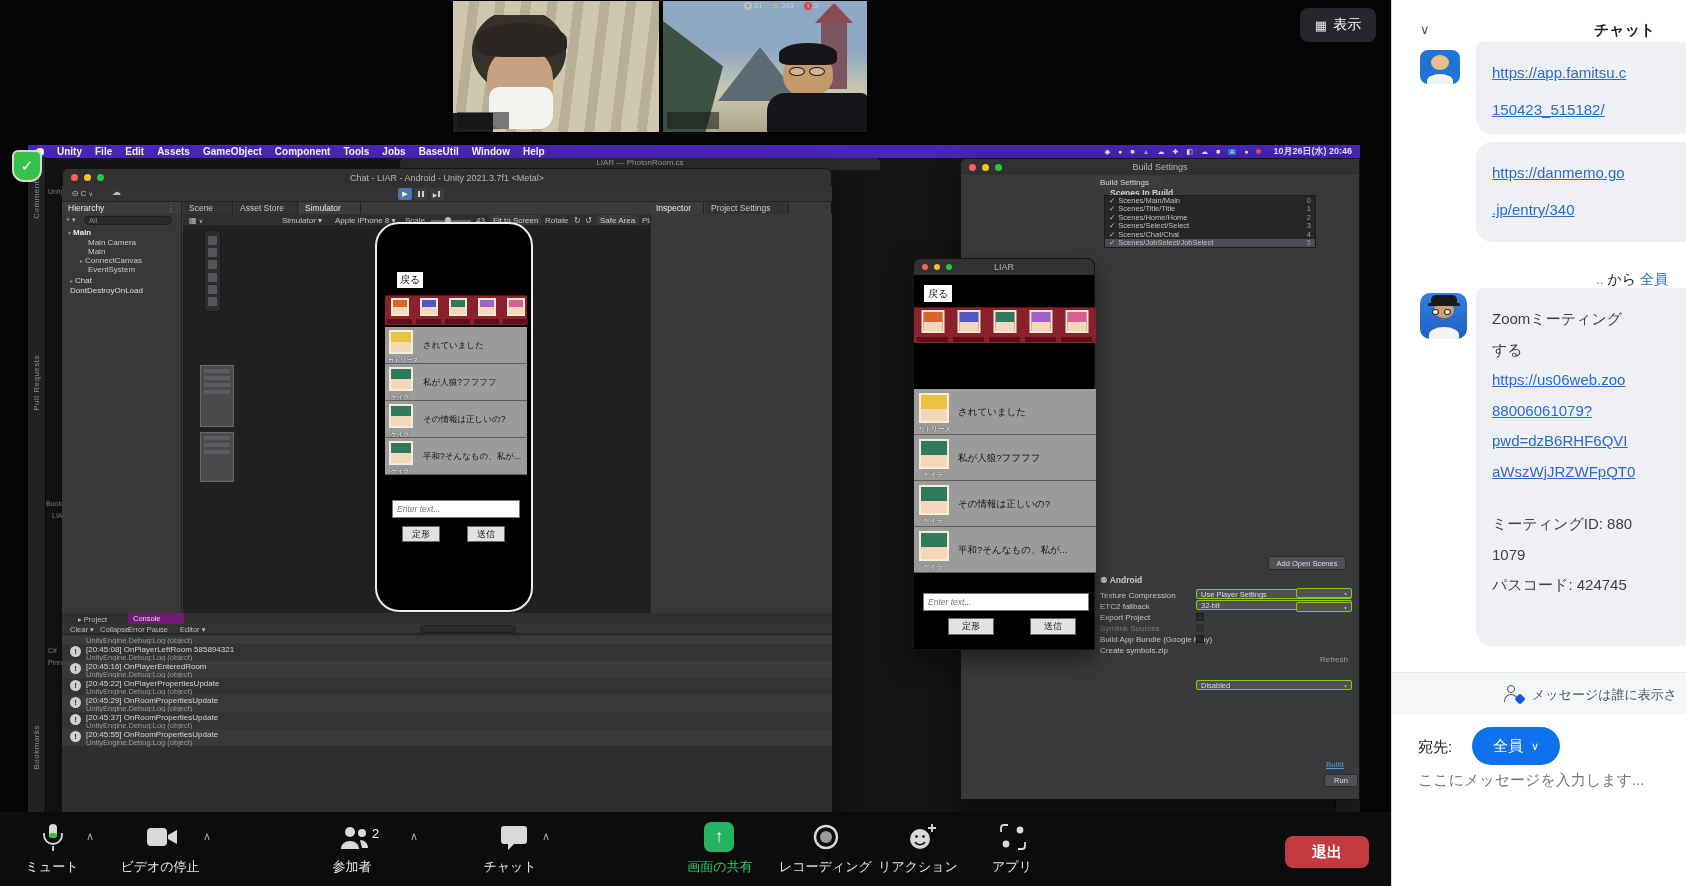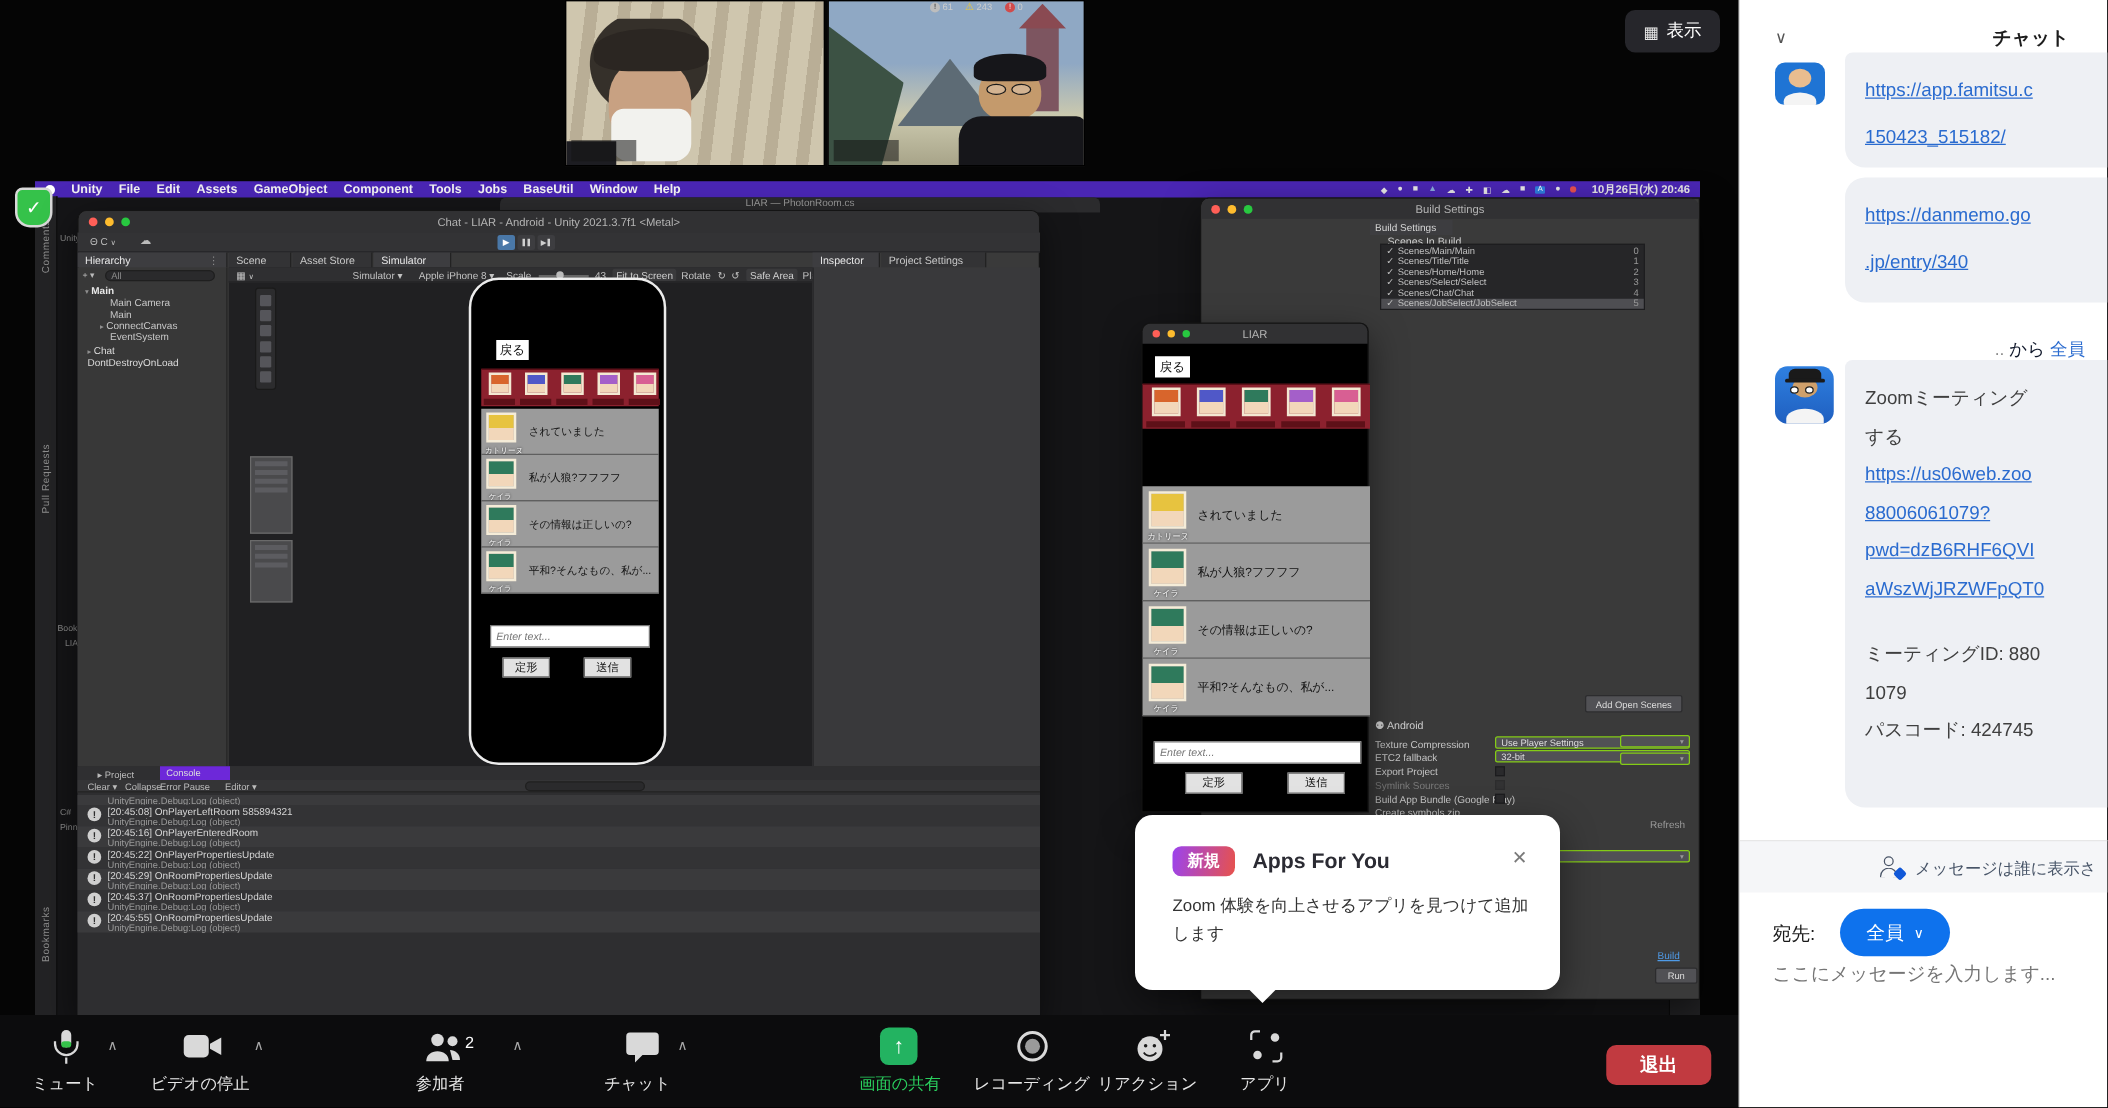--- a/index.html
+++ b/index.html
@@ -96,21 +96,21 @@
   .hair-orange{background:linear-gradient(180deg,#d8652c 0 52%,#f2d7ba 52%)}
   .hair-purple{background:linear-gradient(180deg,#a45fc9 0 52%,#f2d7ba 52%)}
   .hair-pink{background:linear-gradient(180deg,#d85f93 0 52%,#f2d7ba 52%)}
   .ginput{position:absolute;background:#fff;border:1px solid #777;font-style:italic;font-size:8.5px;color:#555;padding:0 4px}
   .gbtn{position:absolute;background:#e2e2e2;border:1px solid #666;font-size:9px;color:#111}
   #phone{position:absolute;left:375px;top:222px;width:158px;height:390px;background:#000;border:2.5px solid #ececec;border-radius:24px}
 
   
   #bswin{left:960px;top:158px;width:400px;height:642px;border-radius:7px 0 0 0}
   .bstab{position:absolute;left:1096px;top:176px;width:66px;height:12px;background:#3d3d40;color:#d8d8d8;font-size:8px;display:flex;align-items:center;padding:0 4px}
-  .bshead{position:absolute;font-size:8.5px;color:#cfcfcf;font-weight:normal}
+  .bshead{position:absolute;font-size:8.5px;color:#cfcfcf;font-weight:bold}
   .scnlist{position:absolute;left:1104px;top:195px;width:212px;height:53px;background:#262628;border:1px solid #1d1d1f}
   .scnrow{position:relative;height:8.5px;font-size:7.5px;color:#c0c0c0;display:flex;align-items:center;padding:0 4px;gap:3px}
   .scnrow.sel{background:#4e4e52}
   .scnrow .ix{margin-left:auto;color:#9a9a9a}
   .bsopt{position:absolute;font-size:8px;color:#c4c4c4;white-space:nowrap}
   .bsval{position:absolute;height:10px;background:#515155;border:1px solid #84cc16;border-radius:2px;font-size:7.5px;color:#ddd;
     display:flex;align-items:center;padding:0 4px;justify-content:space-between}
   .bschk{position:absolute;width:8px;height:8px;background:#2a2a2c;border:1px solid #1c1c1e}
   .dim{opacity:.45}
   .bsbtn{position:absolute;background:#515155;border:1px solid #2c2c2e;border-radius:2px;color:#ddd;font-size:7.5px;display:flex;align-items:center;justify-content:center}
@@ -405,21 +405,21 @@
 
   <svg class="abs" style="left:690px;top:395px" width="12" height="16">
     <path d="M1 1 L1 13 L4 10 L6 15 L8 14 L6 9 L10 9 Z" fill="#fff" stroke="#000" stroke-width="0.8"></path>
   </svg>
 
   <div id="inspanel"></div>
 
   <div id="console"></div>
   <div class="ctop"></div>
   <span class="ctx" style="left:78px;top:615px"><span>▸</span> <span>Project</span></span>
-  <div class="abs" style="left:128px;top:613px;width:56px;height:11px;background:#6d28d9;display:flex;align-items:center;padding:0 5px;font-size:7.5px;color:#ddd">
+  <div class="abs" style="left:128px;top:613px;width:56px;height:11px;background:#701a75;display:flex;align-items:center;padding:0 5px;font-size:7.5px;color:#ddd">
       <span>Console</span>
     </div>
   <div class="cbar"></div>
   <span class="ctx" style="left:70px;top:625px"><span>Clear</span> ▾</span>
   <span class="ctx" style="left:100px;top:625px"><span>Collapse</span></span>
   <span class="ctx" style="left:128px;top:625px"><span>Error Pause</span></span>
   <span class="ctx" style="left:180px;top:625px"><span>Editor</span> ▾</span>
   <div class="sbox" style="left:420px;top:625px;width:96px;height:8px"></div>
   <span class="cnt" style="left:744px">
       <span class="bub">!</span>
@@ -599,27 +599,20 @@
     <div class="grow" style="left:0;top:268px;width:182px;height:46px">
       <span class="gav hair-teal" style="left:5px;top:4px;width:30px;height:30px"></span>
       <span class="gname" style="left:9px;top:36px;font-size:6.5px">ケイラ</span>
       <span class="gtext" style="left:44px;top:17px;font-size:9.5px">平和?そんなもの、私が...</span>
     </div>
     <input class="ginput" style="left: 9px; top: 334px; width: 166px; height: 18px;" placeholder="Enter text...">
     <button class="gbtn" style="left:34px;top:359px;width:46px;height:17px">定形</button>
     <button class="gbtn" style="left:116px;top:359px;width:46px;height:17px">送信</button>
   </div>
 
-  <div id="popup">
-    <div class="tail"></div>
-    <span class="badge">新規</span>
-    <h3>Apps For You</h3>
-    <button class="x">✕</button>
-    <p>Zoom 体験を向上させるアプリを見つけて追加します</p>
-  </div>
 
   <div id="ztoolbar">
     <svg class="zicon" style="left:38px;top:10px" width="30" height="34">
       <rect x="11" y="2" width="8" height="14" rx="4" fill="#d9d9d9"></rect>
       <rect x="11" y="11" width="8" height="5" rx="2.5" fill="#35c24a"></rect>
       <path d="M6 11v2a9 9 0 0 0 18 0v-2" fill="none" stroke="#d9d9d9" stroke-width="1.8"></path>
       <line x1="15" y1="24" x2="15" y2="29" stroke="#d9d9d9" stroke-width="1.8"></line>
     </svg>
     <span class="zcaret" style="left:86px">∧</span>
     <span class="zlabel" style="left:7px">ミュート</span>

